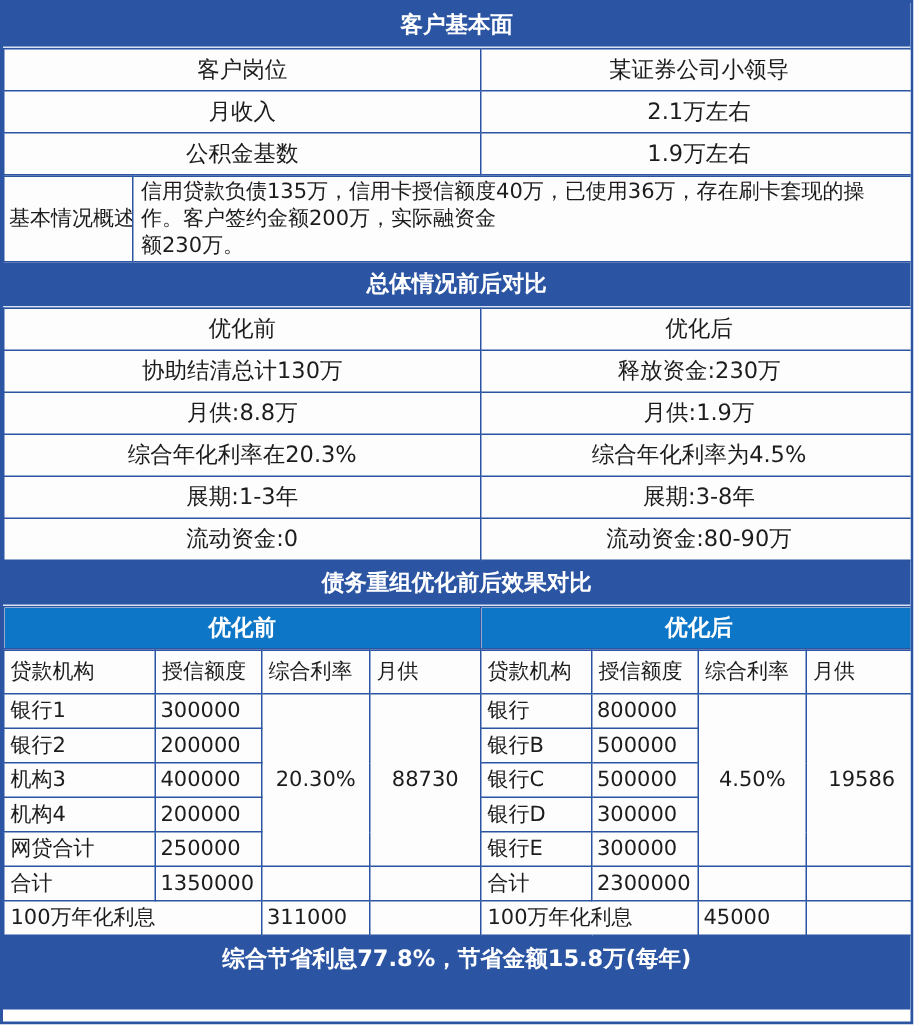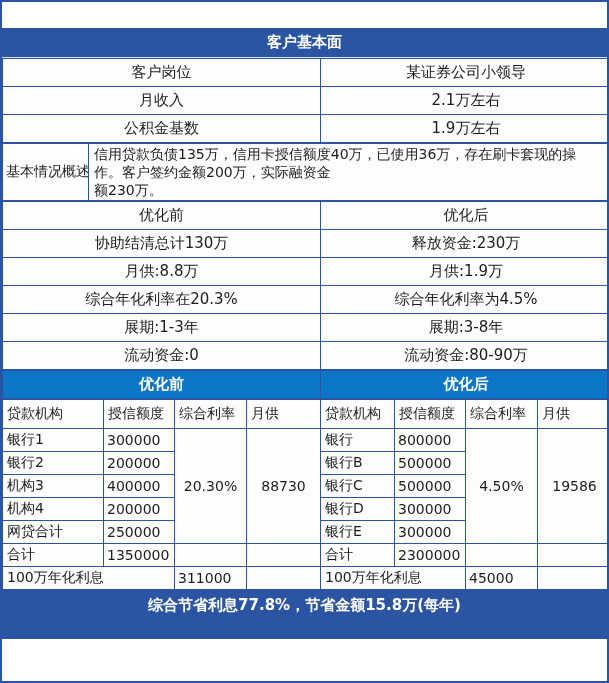--- a/index.html
+++ b/index.html
@@ -17,21 +17,20 @@
     overflow:hidden;background:#fff;
   }
   table{border-collapse:collapse;width:100%;table-layout:fixed;}
   td{border:1px solid var(--border);background:var(--cellbg);
      font-size:14px;padding:0 3px;overflow:hidden;white-space:nowrap;
      box-sizing:border-box;}
   .bar{
     height:29px;line-height:29px;background:var(--hdr);color:#fff;
     text-align:center;font-weight:bold;font-size:15px;
     border-bottom:1px solid #d9e4f2;
-    margin-top:26px;
   }
   .r28 td{height:28px;}
   .kvrow td{text-align:center;font-size:15px;}
   .overview-label{width:86px;text-align:center;font-size:14px;}
   .overview-text{text-align:left;font-size:14px;line-height:18px;padding:1px 5px;}
   .overview-text div{white-space:nowrap;overflow:hidden;}
   .bluehead td{
     background:var(--bright);color:#fff;font-weight:bold;
     text-align:center;font-size:15px;height:28px;
     border-color:var(--border);
@@ -84,20 +83,21 @@
         <td class="overview-label" style="height:55px">基本情况概述</td>
         <td class="overview-text" style="height:55px">
           <div>信用贷款负债135万，信用卡授信额度40万，已使用36万，存在刷卡套现的操</div>
           <div>作。客户签约金额200万，实际融资金</div>
           <div>额230万。</div>
         </td>
       </tr>
     </tbody>
   </table>
 
+  <div class="bar">总体情况前后对比</div>
 
   <table>
     <colgroup>
         <col style="width:318px">
         <col style="width:291px">
       </colgroup>
     <tbody>
       <tr class="r28 kvrow">
         <td>优化前</td>
         <td>优化后</td>
@@ -118,20 +118,21 @@
         <td>展期:1-3年</td>
         <td>展期:3-8年</td>
       </tr>
       <tr class="r28 kvrow">
         <td>流动资金:0</td>
         <td>流动资金:80-90万</td>
       </tr>
     </tbody>
   </table>
 
+  <div class="bar">债务重组优化前后效果对比</div>
 
   <table>
     <colgroup>
         <col style="width:318px">
         <col style="width:291px">
       </colgroup>
     <tbody>
       <tr class="bluehead">
         <td>优化前</td>
         <td>优化后</td>

